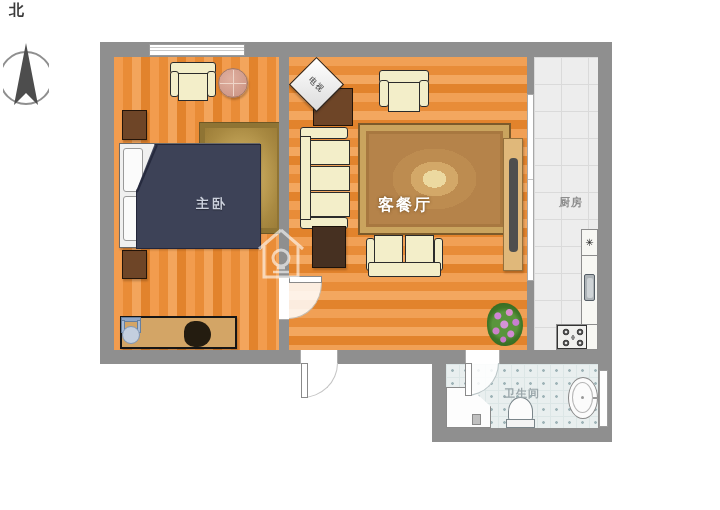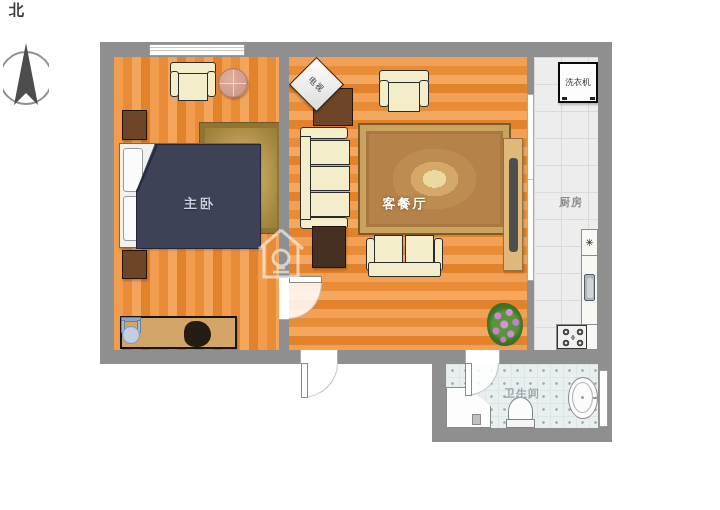--- a/index.html
+++ b/index.html
@@ -18,21 +18,21 @@
   .brown{background:#6e4527;border:1px solid #241509;}
   .rug{z-index:20;}
 
   .window{background:#fff;border:1px solid #9b9b9b;z-index:50;}
   .door-frame{background:#fff;z-index:50;}
   .door-leaf{background:#fff;border:1px solid #8a8a8a;z-index:55;}
   .door-swing{border-bottom-right-radius:100% 100%;background:rgba(255,255,255,.85);border-right:1.5px solid #c4bdb2;border-bottom:1.5px solid #c4bdb2;z-index:52;}
 
   .room-label{font-weight:bold;text-align:center;z-index:60;}
   .lbl-dark-room{color:#ccd1dd;font-size:13px;letter-spacing:3px;text-shadow:0 1px 1px rgba(0,0,0,.35);}
-  .lbl-rug{color:#fff;font-size:13px;letter-spacing:2px;text-shadow:0 0 3px rgba(90,60,20,.85);}
+  .lbl-rug{color:#fff;font-size:16px;letter-spacing:2px;text-shadow:0 0 3px rgba(90,60,20,.85);}
   .lbl-gray{color:#8d8d8d;font-size:11px;letter-spacing:1px;}
   .lbl-bath{color:#9aa6aa;font-size:11px;letter-spacing:1px;}
 
   .wm{z-index:80;}
 </style>
 </head>
 <body>
 
 <div id="plan">
 
@@ -63,21 +63,21 @@
   <div class="furn brown" style="left:122px;top:110px;width:25px;height:30px;"></div>
   <div class="furn brown" style="left:122px;top:250px;width:25px;height:29px;"></div>
 
   <div class="furn" style="left:119px;top:143px;width:141px;height:105px;background:#f0f0f0;border:1px solid #6a6a6a;">
     <div style="left:3px;top:4px;width:20px;height:44px;background:#fbfbfb;border:1px solid #9a9a9a;border-radius:3px;"></div>
     <div style="left:3px;top:52px;width:20px;height:45px;background:#fbfbfb;border:1px solid #9a9a9a;border-radius:3px;"></div>
     <div style="left:16px;top:0;width:125px;height:105px;background:#3d4257;border:1px solid #23263a;clip-path:polygon(15% 0,100% 0,100% 100%,0 100%,0 45%);">
       <div style="left:0;top:46px;width:51px;height:2px;background:#262a3e;transform:rotate(-67deg);transform-origin:0 50%;"></div>
     </div>
   </div>
-  <div class="room-label lbl-dark-room" style="left:168px;top:195px;width:64px;">主卧</div>
+  <div class="room-label lbl-dark-room" style="left:180px;top:195px;width:64px;">主卧</div>
 
   <div class="furn" style="left:120px;top:316px;width:117px;height:33px;background:#d3a566;border:2px solid #151515;">
     <div style="left:62px;top:3px;width:27px;height:26px;background:#241c10;border-radius:45% 60% 55% 45%;"></div>
   </div>
   <div class="flat" style="left:121px;top:317px;width:21px;height:31px;z-index:32;">
     <div style="left:0;top:0;width:20px;height:5px;background:#8fa6c6;border:1px solid #657f9f;"></div>
     <div style="left:0;top:3px;width:4px;height:13px;background:#a9bcd6;border:1px solid #657f9f;"></div>
     <div style="left:16px;top:3px;width:4px;height:13px;background:#a9bcd6;border:1px solid #657f9f;"></div>
     <div style="left:1px;top:9px;width:18px;height:18px;border-radius:50%;background:#c3cfdf;border:1px solid #7e96b5;"></div>
   </div>
@@ -122,25 +122,20 @@
   <div class="flat" style="left:487px;top:303px;width:36px;height:43px;border-radius:46% 54% 50% 50%;background-image:
      radial-gradient(circle at 30% 30%,#cf84d6 3px,transparent 4px),
      radial-gradient(circle at 62% 22%,#d98fcb 3px,transparent 4px),
      radial-gradient(circle at 80% 45%,#c77ed0 3px,transparent 4px),
      radial-gradient(circle at 48% 50%,#d493d8 3.5px,transparent 4.5px),
      radial-gradient(circle at 25% 65%,#cc82c9 3px,transparent 4px),
      radial-gradient(circle at 66% 72%,#d08ad2 3px,transparent 4px),
      radial-gradient(circle at 45% 85%,#c77bc9 2.5px,transparent 3.5px),
      radial-gradient(circle at 50% 50%,#59953c 0 45%,#3f7728 60%,#2f5e1d 100%);"></div>
 
-  <div class="furn" style="left:558px;top:62px;width:40px;height:41px;background:#fdfdfd;border:2px solid #0a0a0a;display:flex;align-items:center;justify-content:center;">
-    <span style="position:static;font-size:8.5px;color:#333;">洗衣机</span>
-    <span style="left:2px;top:33px;width:5px;height:3px;background:#222;"></span>
-    <span style="left:30px;top:33px;width:5px;height:3px;background:#222;"></span>
-  </div>
 
   <div class="flat" style="left:581px;top:229px;width:17px;height:98px;background:#f7f7f3;border:1px solid #8c8c8c;"></div>
   <div class="flat" style="left:581px;top:229px;width:17px;height:27px;border:1px solid #8c8c8c;background:#f7f7f3;display:flex;align-items:center;justify-content:center;">
     <span style="position:static;font-size:10px;color:#222;">✳</span>
   </div>
   <div class="flat" style="left:584px;top:274px;width:11px;height:27px;background:#aeb4b8;border:1px solid #555e66;border-radius:2px;">
     <div style="left:2px;top:3px;width:6px;height:20px;background:#cfd4d7;border-radius:2px;"></div>
   </div>
   <div class="flat" style="left:556px;top:324px;width:42px;height:26px;background:#f7f7f3;border:1px solid #8c8c8c;"></div>
   <div class="flat" style="left:557px;top:325px;width:30px;height:24px;background:#f0f0ee;border:1.5px solid #333;background-image:

